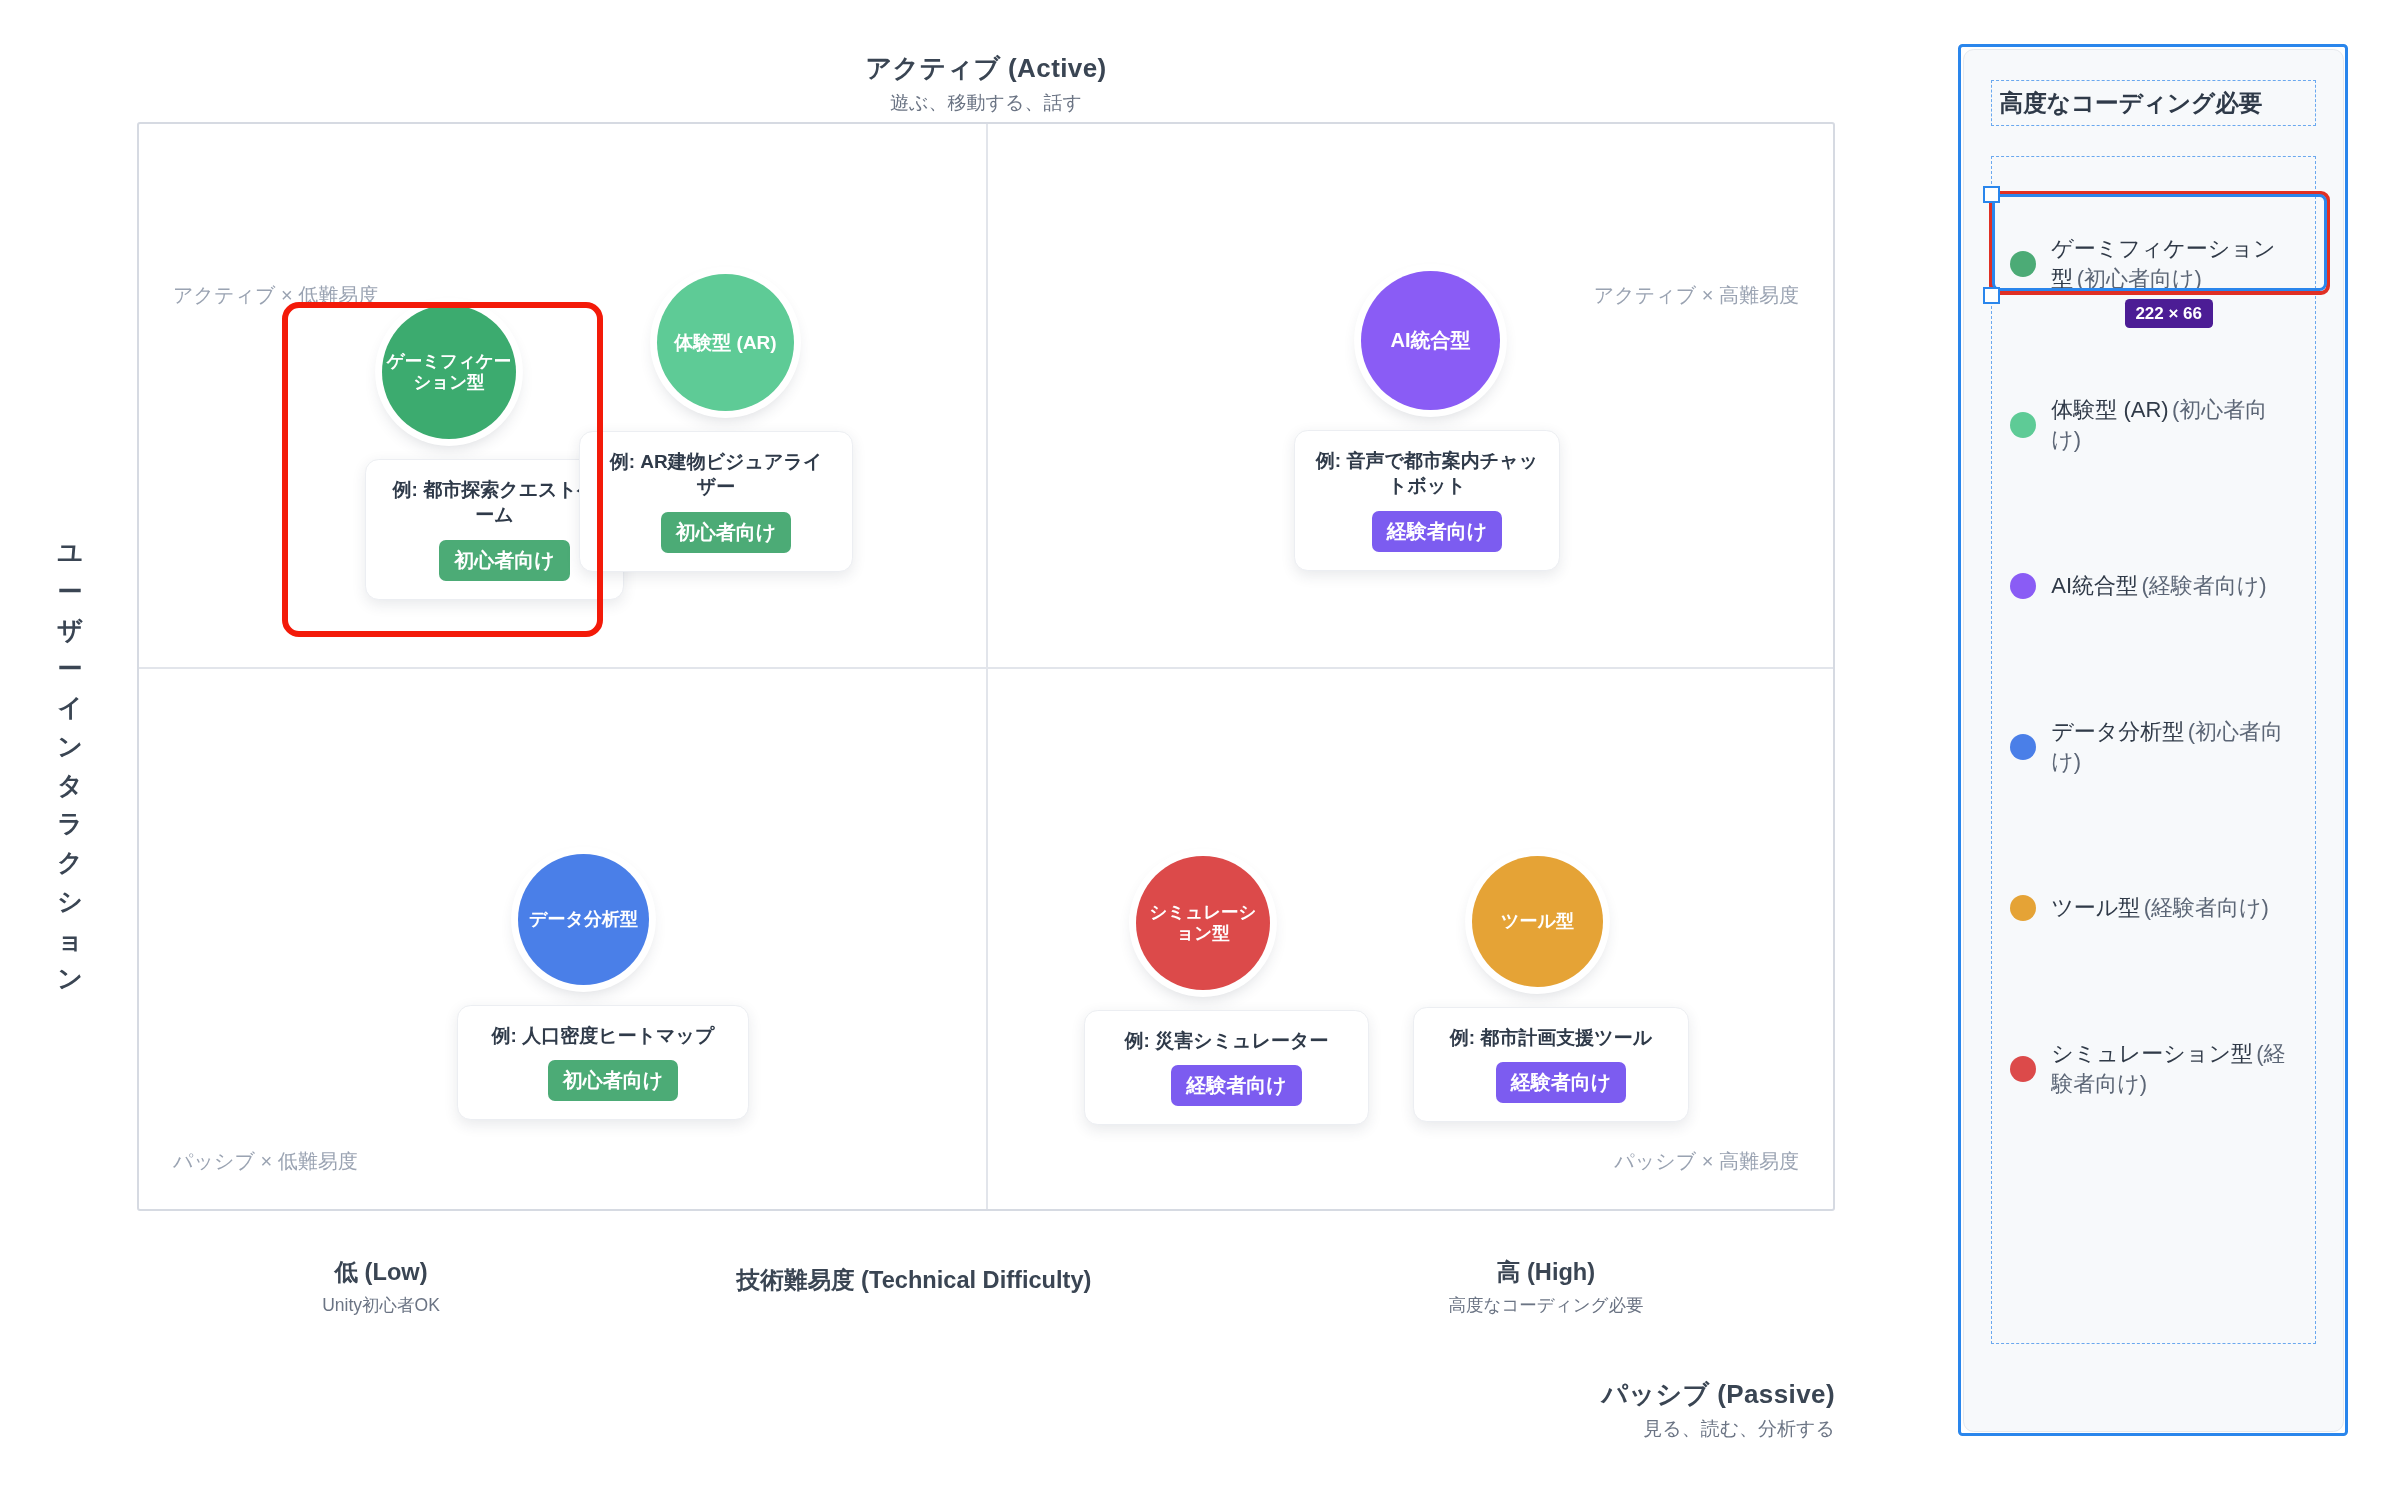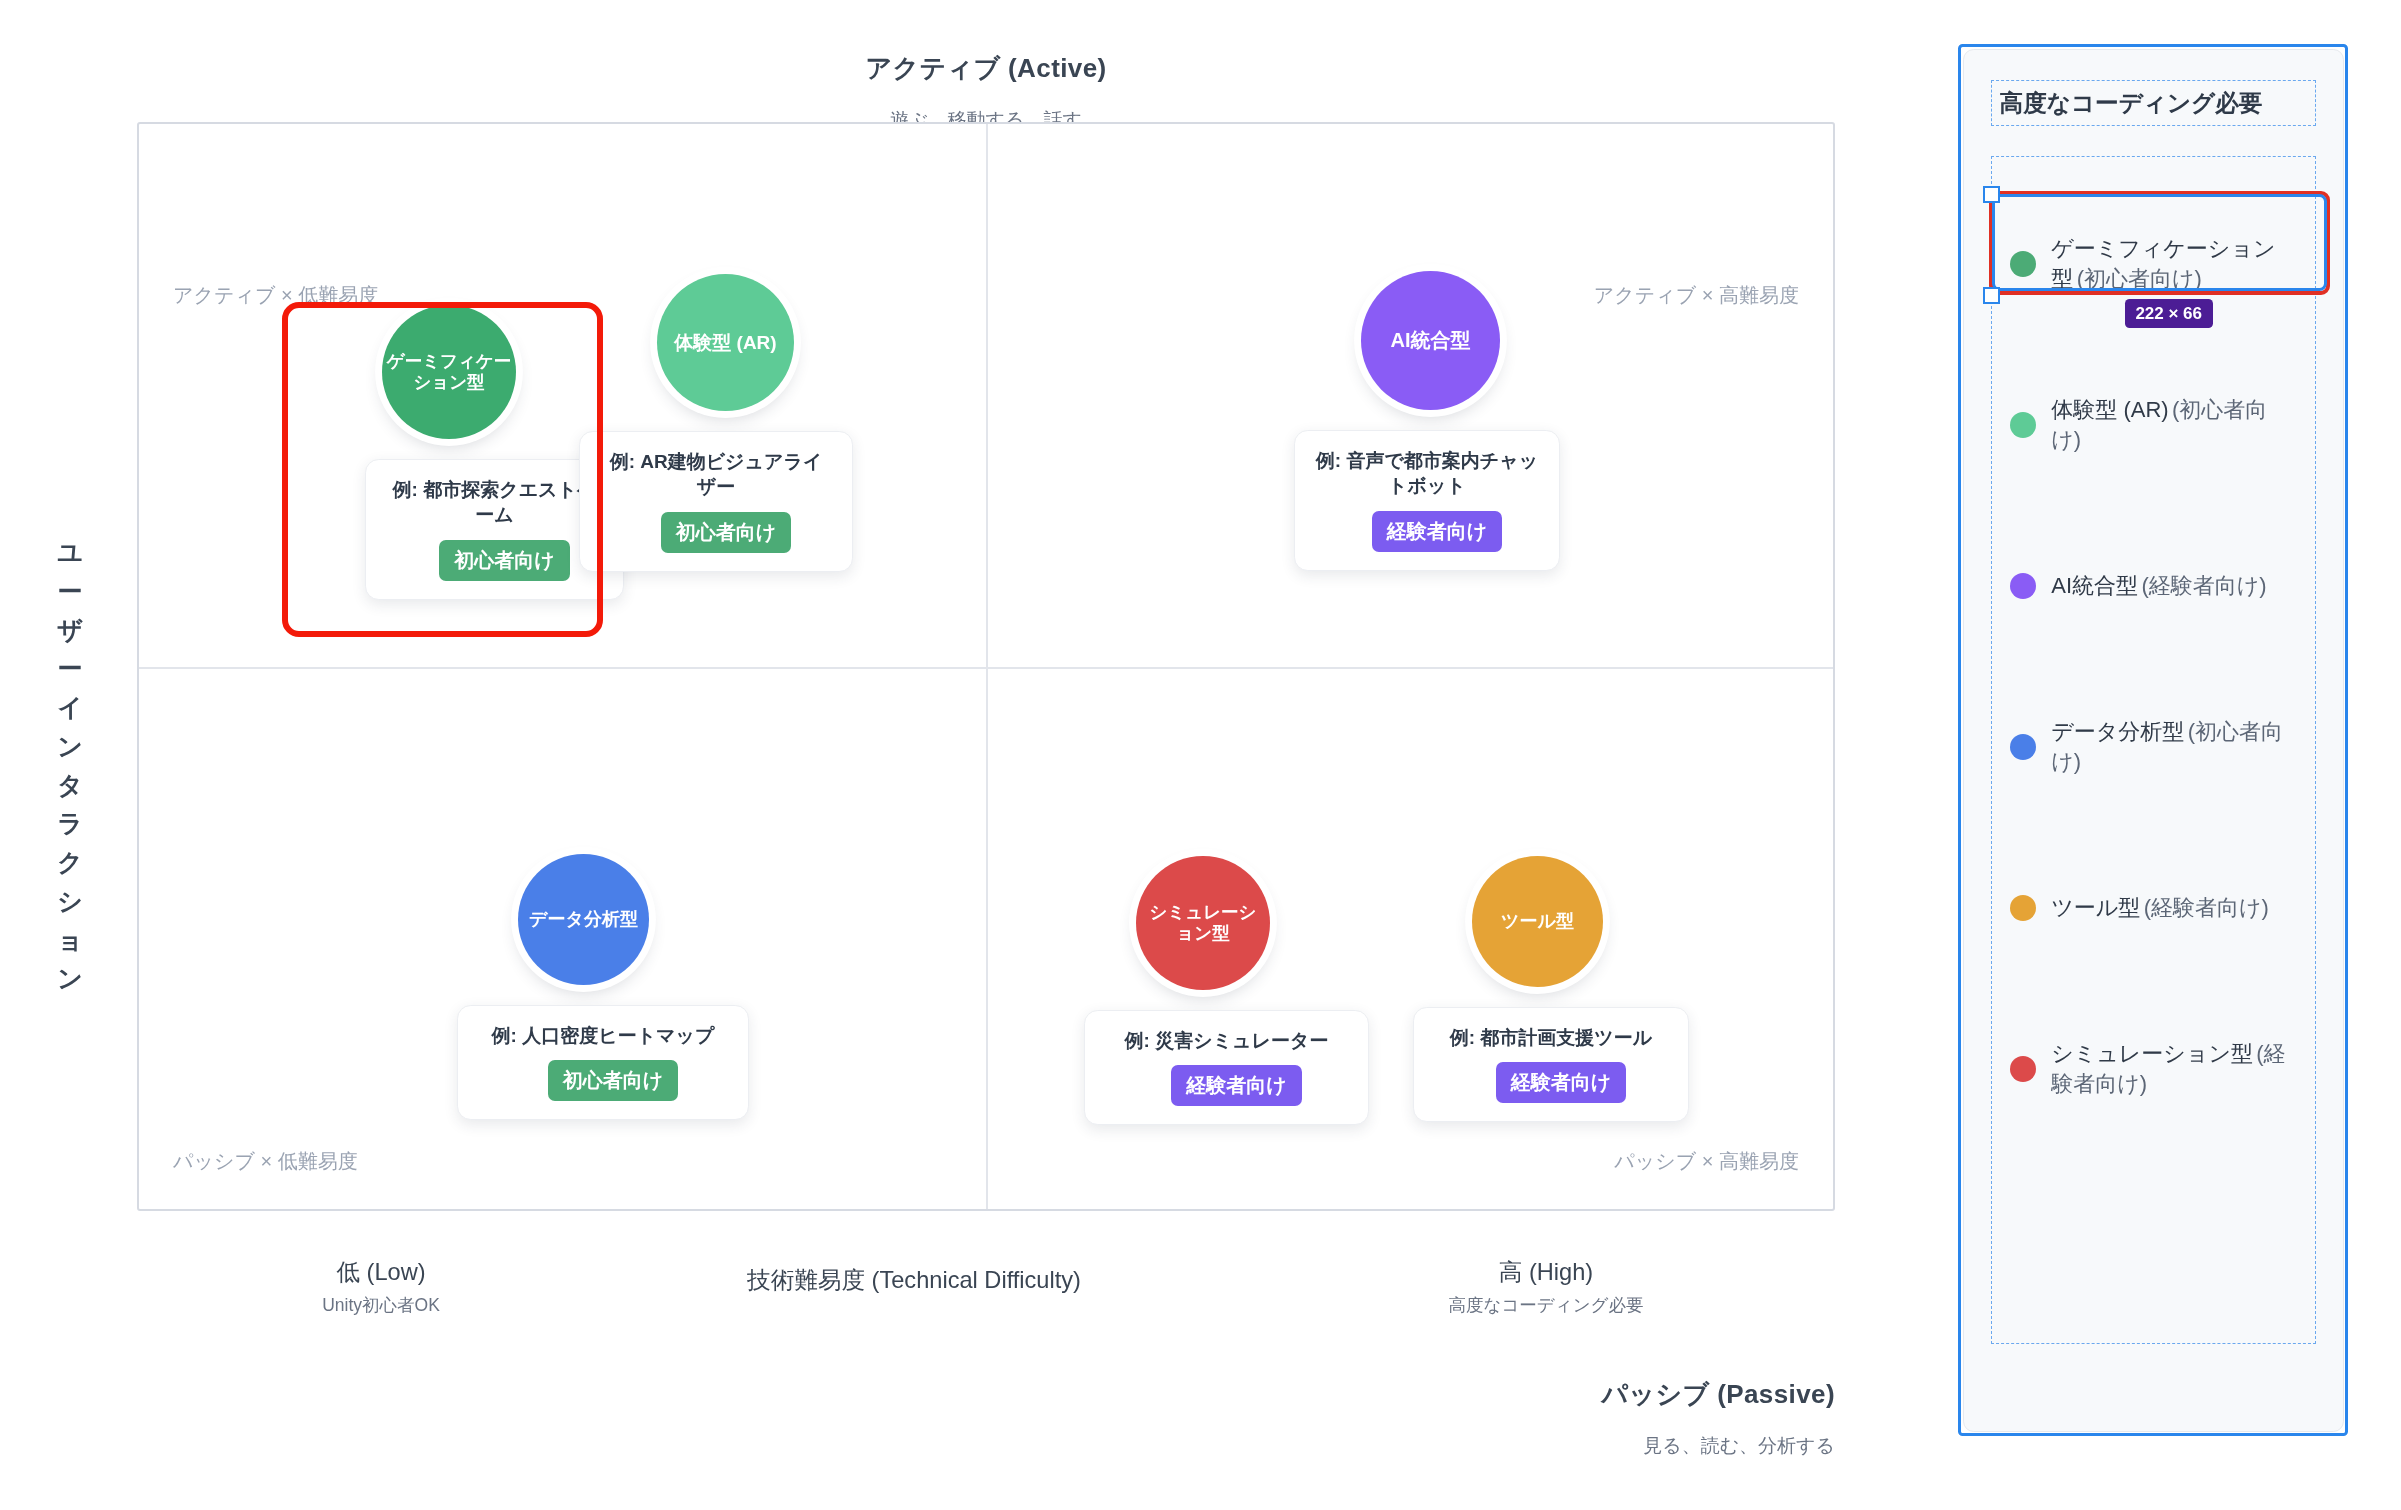--- a/index.html
+++ b/index.html
@@ -20,36 +20,36 @@
   }
   .axis-bottom{
     position:absolute; left:137px; top:1378px; width:1698px;
     text-align:right;
   }
   .axis-title{
     font-size:26px; font-weight:bold; color:#3a4553; letter-spacing:0.4px;
     line-height:1.25;
   }
   .axis-sub{
-    font-size:19px; color:#6b7484; margin-top:23px; line-height:1.25;
+    font-size:19px; color:#6b7484; margin-top:6px; line-height:1.25;
   }
 
   .axis-left{
     position:absolute; left:47px; top:533px;
     width:46px;
     font-size:25px; font-weight:bold; color:#3a4553;
     line-height:1.55;
     text-align:center;
     letter-spacing:0;
   }
   .axis-left span{display:block;}
 
   
   .xlabel{ position:absolute; text-align:center; }
-  .xlabel .t{ font-size:23.6px; font-weight:normal; color:#3a4553; }
+  .xlabel .t{ font-size:23.6px; font-weight:bold; color:#3a4553; }
   .xlabel .s{ font-size:17.5px; color:#6b7484; margin-top:5.3px; }
   #xlabel-low{ left:259px; top:1256px; width:244px; }
   #xlabel-mid{ left:655px; top:1264px; width:518px; }
   #xlabel-high{ left:1424px; top:1256px; width:244px; }
 
   
   .matrix{
     position:absolute; left:137px; top:122px;
     width:1698px; height:1089px;
     border:2.3px solid #d6dae2;

